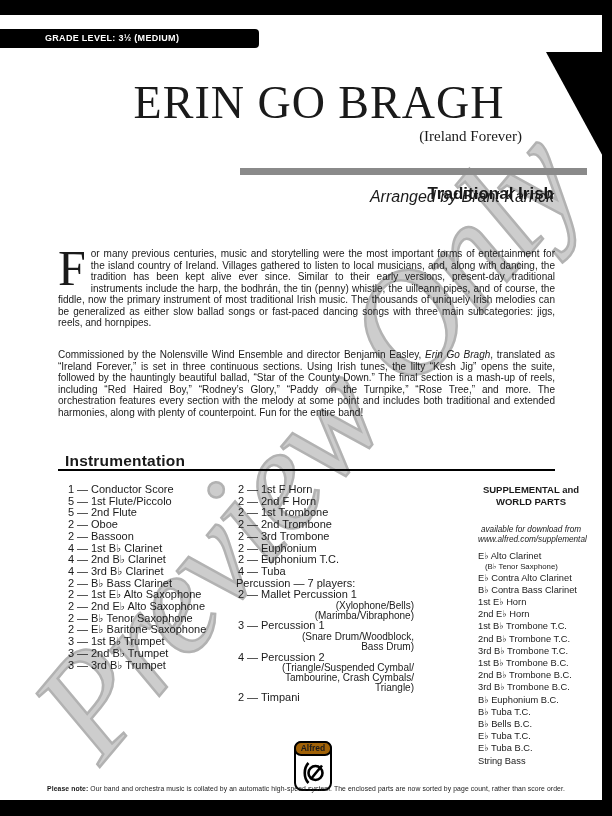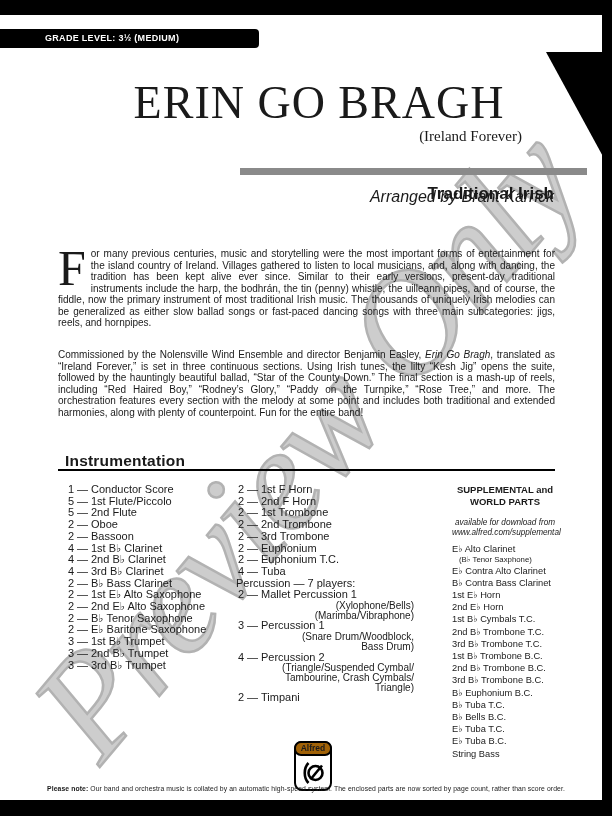--- a/index.html
+++ b/index.html
@@ -39,28 +39,28 @@
   .para1{top:248px;}
   .para2{top:349px;}
   .dropcap{float:left;font-family:"Liberation Serif",serif;font-size:50px;
     line-height:36px;height:34px;margin:2px 5px 0 0;}
 
   .inst-heading{left:58px;top:445px;margin:7px;font-size:15.5px;letter-spacing:.2px;}
   .inst-rule{left:58px;top:469px;width:497px;height:2px;background:#000;}
 
   .col1{left:66px;top:484px;width:165px;}
   .col2{left:236px;top:484px;width:178px;}
-  .col3{left:452px;top:484px;width:106px;}
+  .col3{left:478px;top:484px;width:106px;}
   .inst-row{font-size:11px;line-height:11.7px;white-space:nowrap;}
   .inst-row .qty{display:inline-block;width:8px;text-align:right;}
   .inst-row .sep{display:inline-block;margin:0 3px;}
   .inst-sub{font-size:10px;line-height:9.7px;padding-left:28px;white-space:nowrap;text-align:right;}
 
   .supp-title{font-size:9.5px;font-weight:bold;line-height:11.5px;text-align:center;}
-  .supp-note{font-size:8.2px;font-style:italic;line-height:9.9px;text-align:center;margin-top:11px;}
+  .supp-note{font-size:8.2px;font-style:italic;line-height:9.9px;text-align:center;margin-top:18px;}
   #supp-items{margin-top:5px;}
   .supp-row{font-size:9.3px;line-height:12.2px;white-space:nowrap;}
   .supp-sub{font-size:7.8px;line-height:9.6px;padding-left:7px;white-space:nowrap;}
 
   .logo-box{left:294px;top:741px;width:38px;height:50px;border:2px solid #000;
     border-radius:8px;box-sizing:border-box;background:#fff;}
   .logo-label{position:absolute;left:-2px;top:-2px;right:-2px;height:15px;border:2px solid #000;
     border-radius:7px;background:#a16207;font-size:8.5px;font-weight:bold;text-align:center;
     line-height:11px;box-sizing:border-box;}
   .logo-glyph{position:absolute;left:4px;top:17px;}
@@ -148,21 +148,21 @@
       <div>available for download from</div>
       <div>www.alfred.com/supplemental</div>
     </div>
     <div id="supp-items">
         <div class="supp-row">E♭ Alto Clarinet</div>
         <div class="supp-sub">(B♭ Tenor Saxphone)</div>
         <div class="supp-row">E♭ Contra Alto Clarinet</div>
         <div class="supp-row">B♭ Contra Bass Clarinet</div>
         <div class="supp-row">1st E♭ Horn</div>
         <div class="supp-row">2nd E♭ Horn</div>
-        <div class="supp-row">1st B♭ Cymbals T.C.</div>
+        <div class="supp-row">1st B♭ Trombone T.C.</div>
         <div class="supp-row">2nd B♭ Trombone T.C.</div>
         <div class="supp-row">3rd B♭ Trombone T.C.</div>
         <div class="supp-row">1st B♭ Trombone B.C.</div>
         <div class="supp-row">2nd B♭ Trombone B.C.</div>
         <div class="supp-row">3rd B♭ Trombone B.C.</div>
         <div class="supp-row">B♭ Euphonium B.C.</div>
         <div class="supp-row">B♭ Tuba T.C.</div>
         <div class="supp-row">B♭ Bells B.C.</div>
         <div class="supp-row">E♭ Tuba T.C.</div>
         <div class="supp-row">E♭ Tuba B.C.</div>

